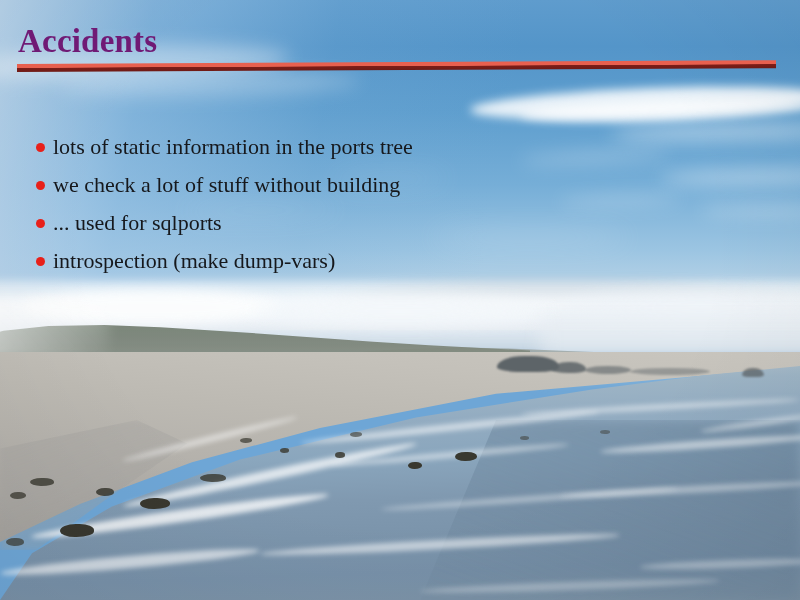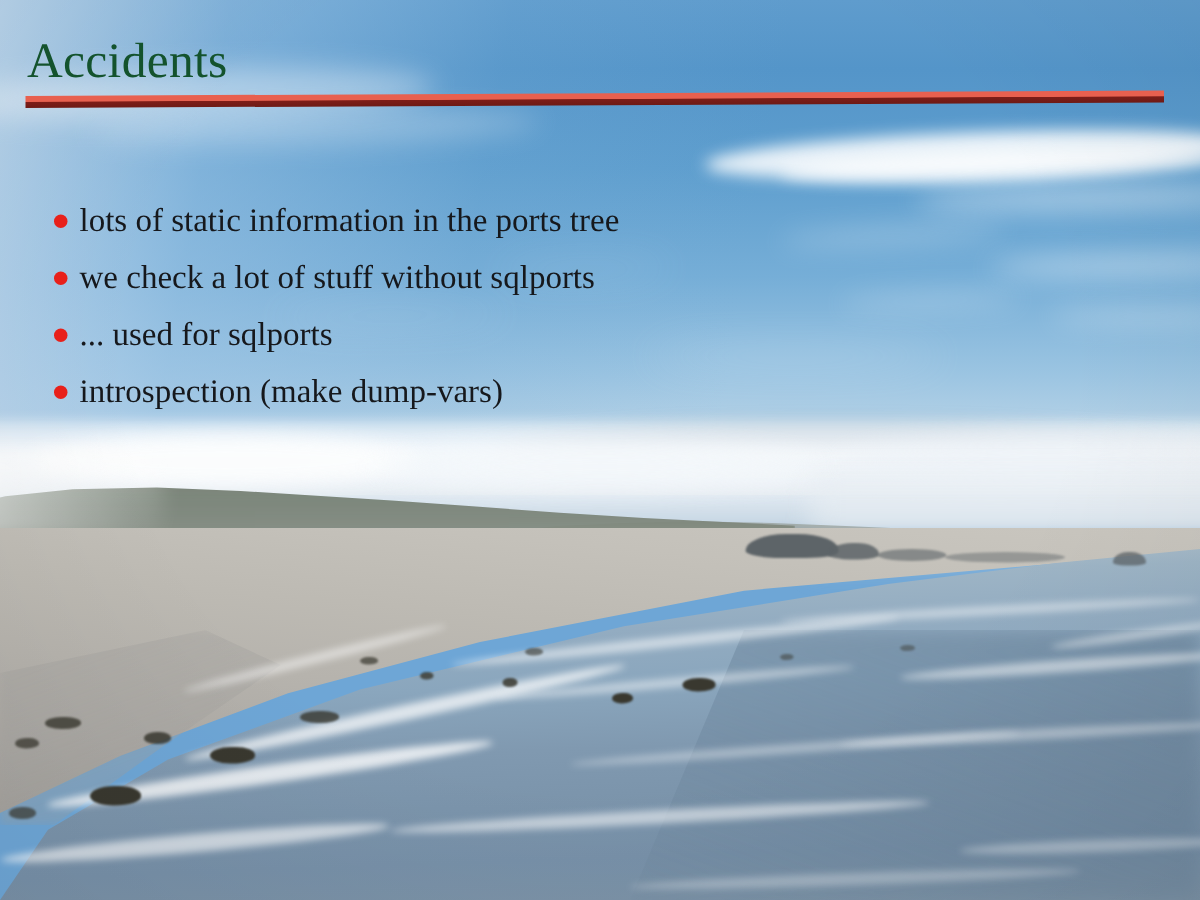--- a/index.html
+++ b/index.html
@@ -264,24 +264,24 @@
   .content {
     position: absolute;
     inset: 0;
   }
 
   .slide-title {
     position: absolute;
     left: 18px;
     top: 22px;
     font-family: "Liberation Serif", "DejaVu Serif", serif;
-    font-weight: normal;
+    font-weight: bold;
     font-size: 33px;
     line-height: 38px;
-    color: #14532d;
+    color: #701a75;
     letter-spacing: 0.2px;
     white-space: nowrap;
   }
 
   .title-rule {
     position: absolute;
     left: 17px;
     top: 64px;
     width: 759px;
     height: 8px;
@@ -414,21 +414,21 @@
 
     <div class="bullets">
 
       <div class="bullet-row">
         <span class="bullet-dot"></span>
         <span class="bullet-text">lots of static information in the ports tree</span>
       </div>
 
       <div class="bullet-row">
         <span class="bullet-dot"></span>
-        <span class="bullet-text">we check a lot of stuff without sqlports</span>
+        <span class="bullet-text">we check a lot of stuff without building</span>
       </div>
 
       <div class="bullet-row">
         <span class="bullet-dot"></span>
         <span class="bullet-text">... used for sqlports</span>
       </div>
 
       <div class="bullet-row">
         <span class="bullet-dot"></span>
         <span class="bullet-text">introspection (make dump-vars)</span>

